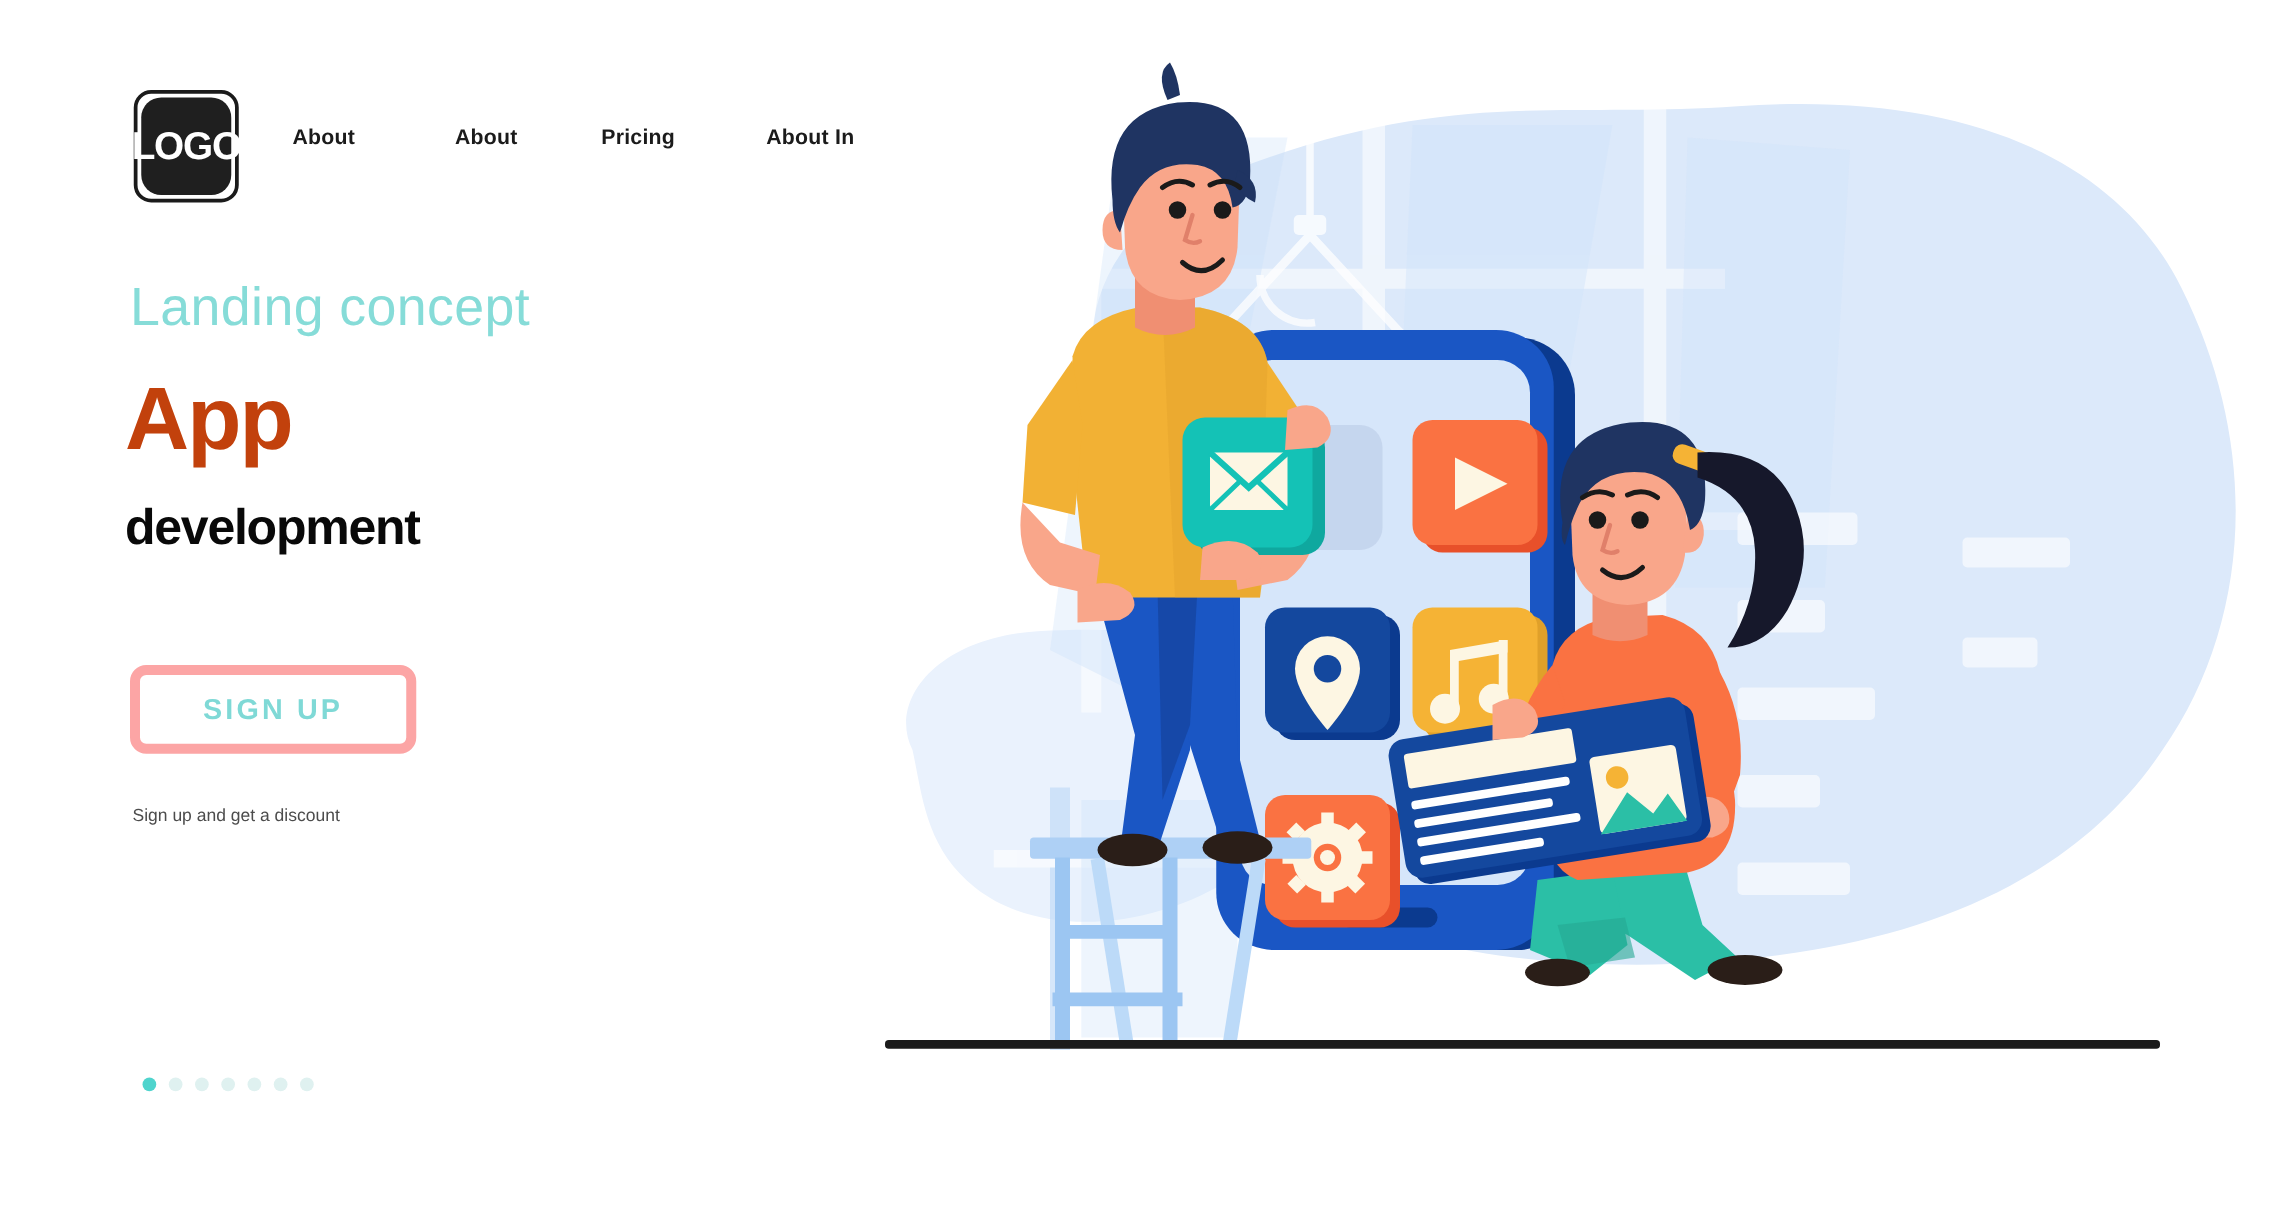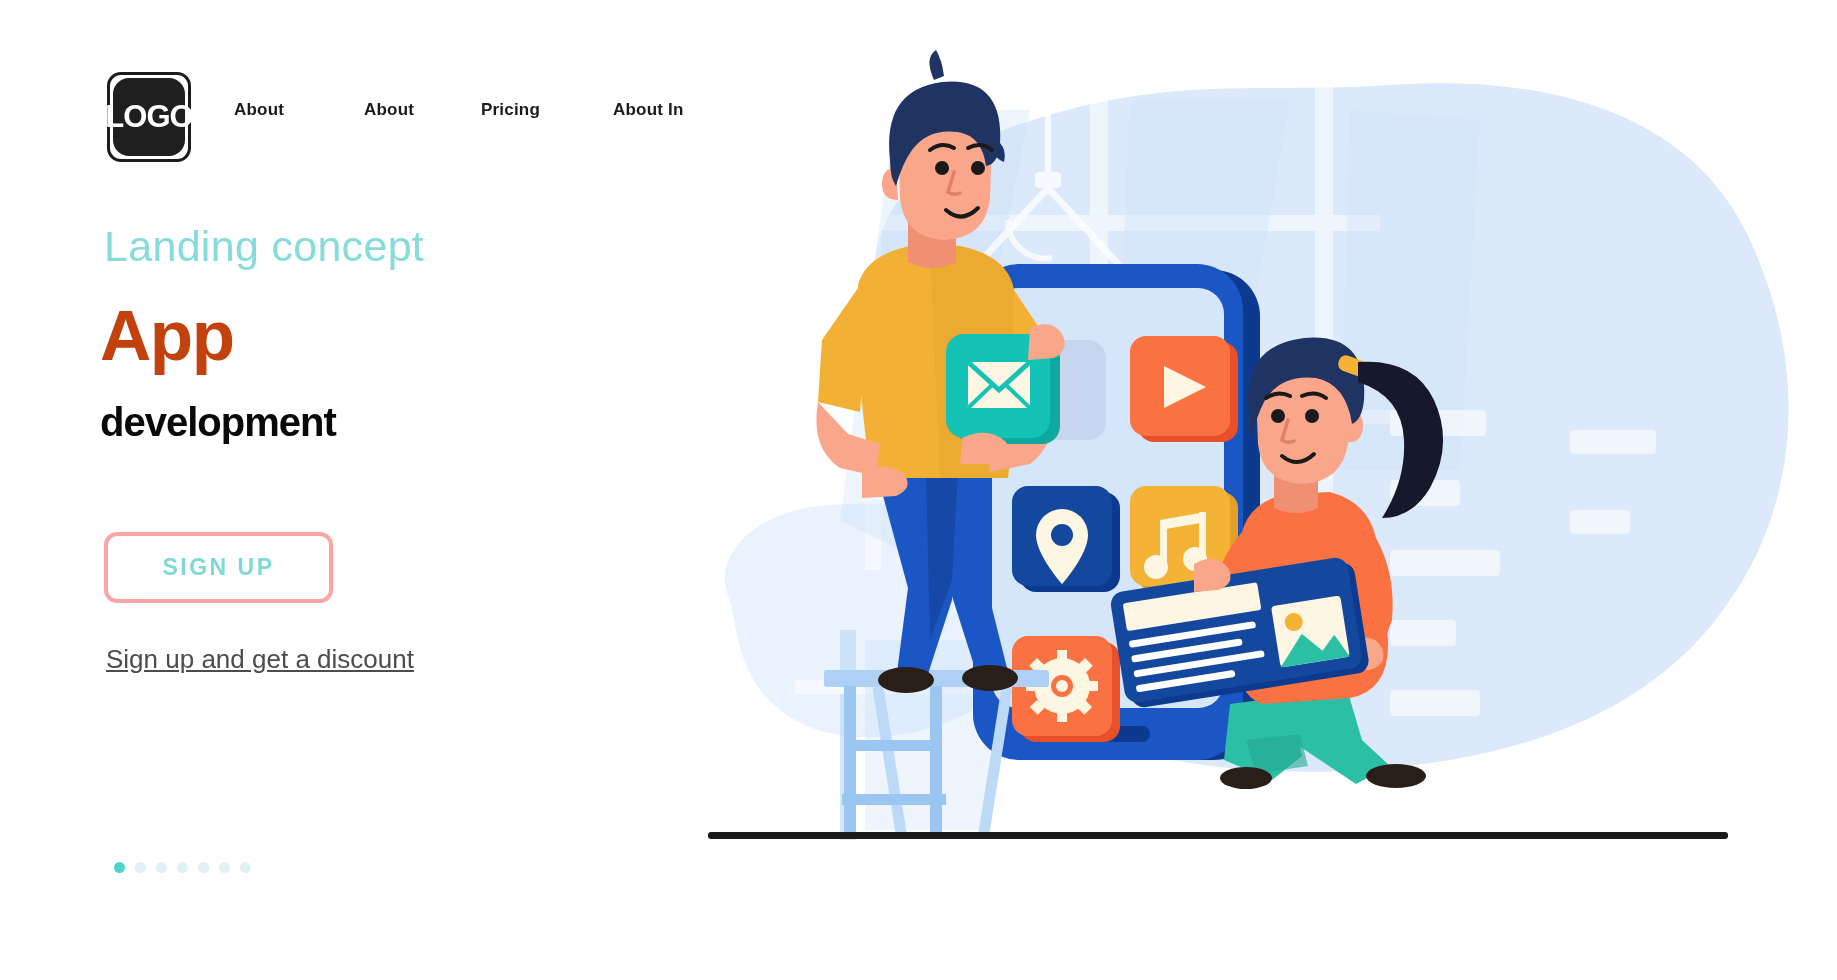--- a/index.html
+++ b/index.html
@@ -48,27 +48,27 @@
     position:absolute; left:100px; top:300px;
     font-size:71px; font-weight:bold; color:#c2410c; letter-spacing:-1.5px;
     line-height:1.0;
   }
   .h1-sub {
     position:absolute; left:100px; top:400px;
     font-size:40px; font-weight:bold; color:#090909; letter-spacing:-1px;
   }
   .cta {
     position:absolute; left:104px; top:532px; width:229px; height:71px;
-    border:4px solid #fca5a5; border-radius:13px; background:transparent;
+    border:8px solid #fca5a5; border-radius:13px; background:transparent;
     display:flex; align-items:center; justify-content:center; cursor:pointer;
   }
   .cta span { font-size:23px; font-weight:bold; color:#7fd9d6; letter-spacing:2.5px; }
   .tagline {
     position:absolute; left:106px; top:644px;
-    font-size:26px; color:#4c4c4c;text-decoration:underline;
+    font-size:14px; color:#4c4c4c;
   }
   .dots { position:absolute; left:114px; top:862px; display:flex; gap:10px; align-items:center; }
   .dots i { width:11px; height:11px; border-radius:50%; background:#dff1f0; display:block; cursor:pointer; }
   .dots i.on { background:#4fd4cd; }
 
   
   .art { position:absolute; left:690px; top:40px; width:1147px; height:800px; }
   .art svg { display:block; width:100%; height:100%; }
 </style>
 </head>

